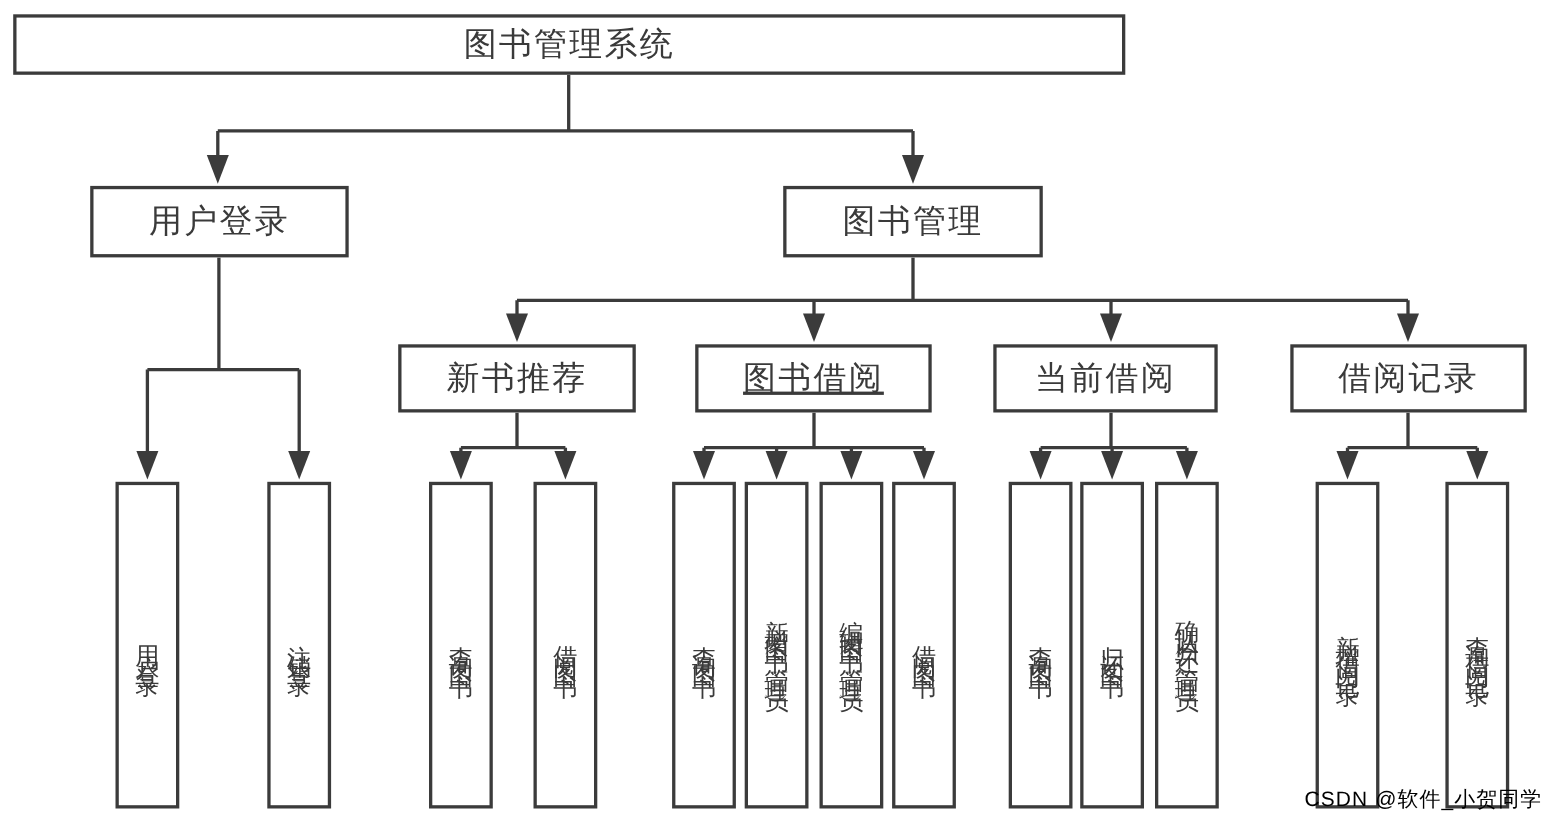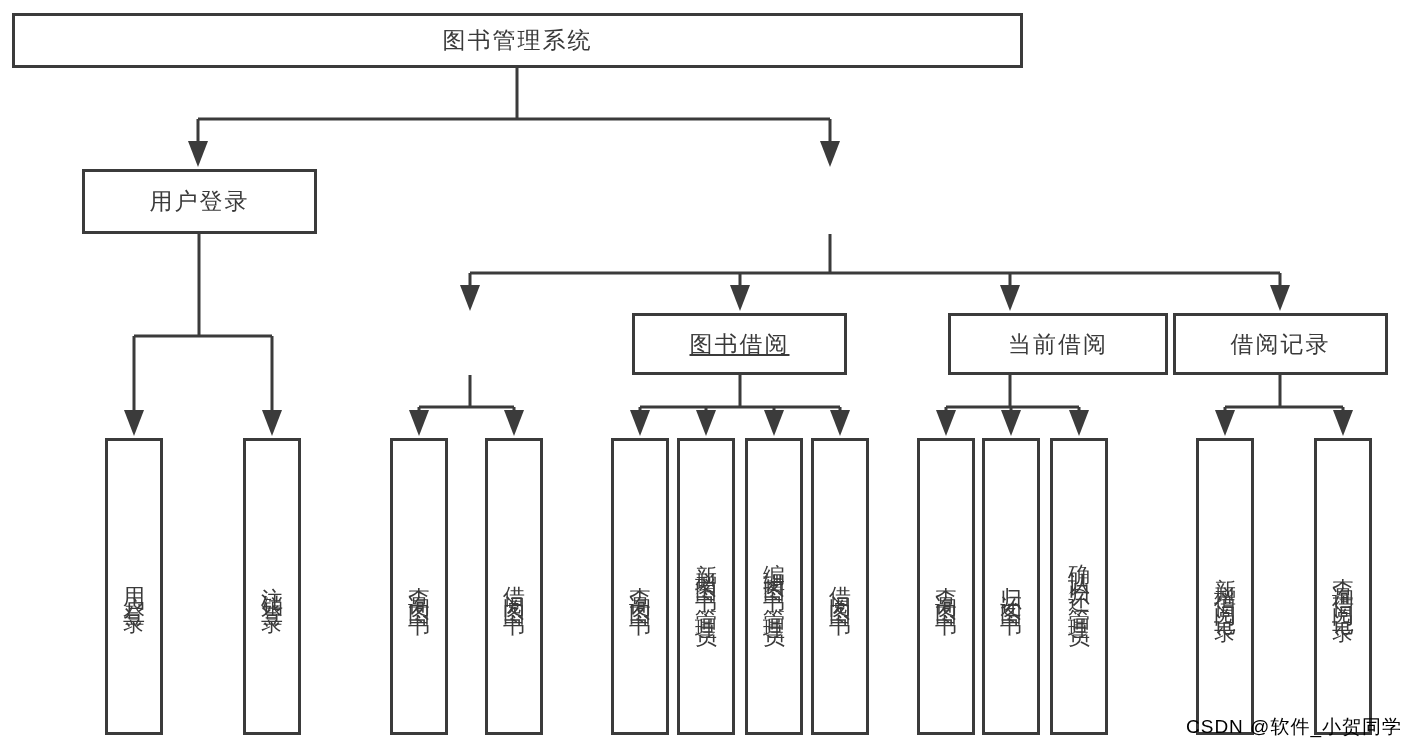--- a/index.html
+++ b/index.html
@@ -7,21 +7,21 @@
     position:relative; width:1405px; height:747px; background:#ffffff;
     font-family:"Liberation Sans", sans-serif; overflow:hidden;
   }
   .connectors { position:absolute; left:0; top:0; }
   .box {
     position:absolute; box-sizing:border-box;
     border:3px solid #3b3b3b; background:#ffffff;
     display:flex; align-items:center; justify-content:center;
     color:#3a3a3a;
   }
-  .hbox { font-size:23px; letter-spacing:2px; white-space:nowrap; }
+  .hbox { font-size:30px; letter-spacing:2px; white-space:nowrap; }
   .vbox { font-size:22px; }
   .vtext {
     writing-mode:vertical-rl; text-orientation:mixed;
     letter-spacing:9px; line-height:1;
   }
   .watermark {
     position:absolute; left:1186px; top:714px; z-index:5;
     font-size:19px; color:#000000; letter-spacing:1px; white-space:nowrap;
   }
 </style>
@@ -70,25 +70,31 @@
     </g>
   </svg>
 
   <div class="box hbox" style="left:12px; top:13px; width:1011px; height:55px;">
     <span>图书管理系统</span>
   </div>
 
   <div class="box hbox" style="left:82px; top:169px; width:235px; height:65px;">
     <span>用户登录</span>
   </div>
+  <div class="box hbox" style="left:712px; top:169px; width:236px; height:65px;">
+    <span>图书管理</span>
+  </div>
 
+  <div class="box hbox" style="left:362px; top:313px; width:216px; height:62px;">
+    <span>新书推荐</span>
+  </div>
   <div class="box hbox" style="left:632px; top:313px; width:215px; height:62px;text-decoration:underline;">
     <span>图书借阅</span>
   </div>
-  <div class="box hbox" style="left:948px; top:313px; width:220px; height:62px;">
+  <div class="box hbox" style="left:903px; top:313px; width:204px; height:62px;">
     <span>当前借阅</span>
   </div>
   <div class="box hbox" style="left:1173px; top:313px; width:215px; height:62px;">
     <span>借阅记录</span>
   </div>
 
   <div class="box vbox" style="left:105px; top:438px; width:58px; height:297px;">
     <span class="vtext">用户登录</span>
   </div>
   <div class="box vbox" style="left:243px; top:438px; width:58px; height:297px;">

